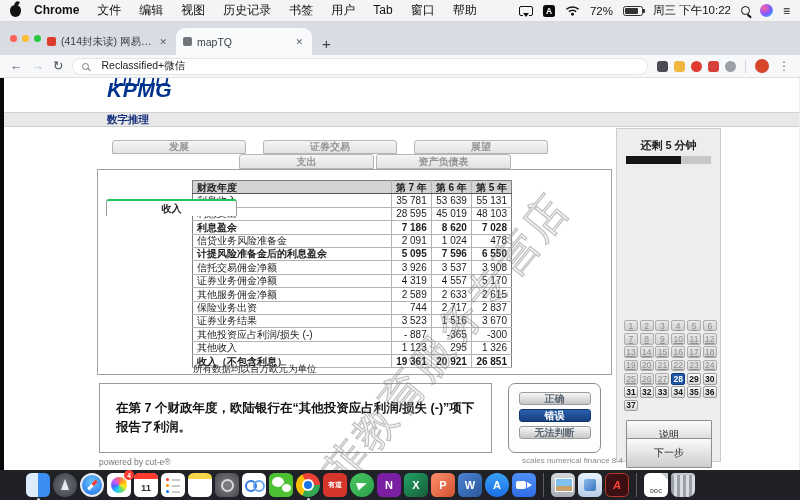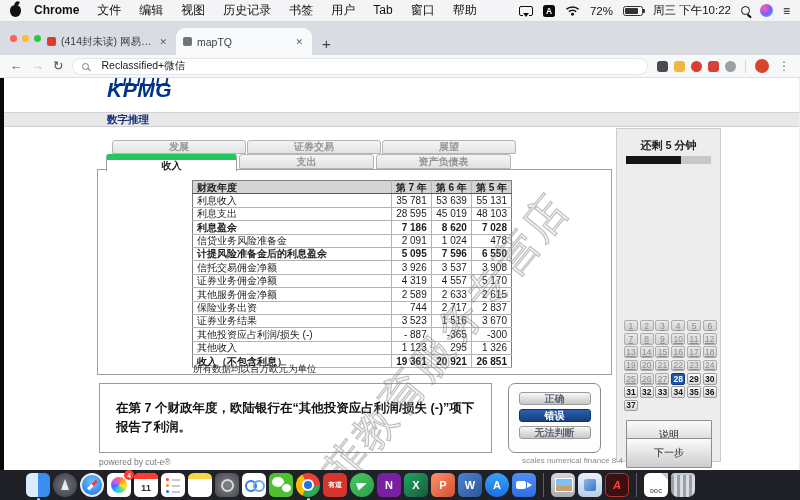--- a/index.html
+++ b/index.html
@@ -69,28 +69,28 @@
   .kpmg-logo { position:absolute; left:103px; top:-4px; width:80px; height:36px; }
   .kpmg-squares { display:flex; gap:3px; margin-left:8px; }
   .ksq { width:11px; height:12px; border:2px solid #00338D; transform:skewX(-10deg); background:transparent; }
   .kpmg-text { font-style:italic; font-weight:800; font-size:21px; color:#00338D; letter-spacing:0.5px; margin-top:-8px; }
   .section-bar { position:absolute; top:34px; left:0; width:800px; height:15px; background:#e8e8e8;
     border-top:1px solid #d2d2d2; border-bottom:1px solid #cfcfcf; display:flex; align-items:center; }
   .section-title { padding-left:103px; font-size:10.5px; font-weight:bold; color:#17307c; }
 
   .content { position:absolute; top:49px; left:0; width:800px; height:343px; }
 
-  .navrow1 { position:absolute; left:108px; top:13px; display:flex; gap:1px; }
+  .navrow1 { position:absolute; left:108px; top:13px; display:flex; gap:17px; }
   .navrow2 { position:absolute; left:102px; top:27px; display:flex; gap:2px; }
   .ptab { width:134px; height:14px; background:linear-gradient(#f5f5f5,#e2e2e2); border:1px solid #b6b6b6;
     border-radius:3px 3px 0 0; display:flex; align-items:center; justify-content:center;
     font-size:10px; font-weight:bold; color:#959595; }
   .navrow2 .ptab { height:15px; width:135px; }
   .navrow2 .ptab.active { height:17px; width:131px; background:#fff; border-color:#9c9c9c; border-bottom:none;
-    border-top:6px solid #22c55e; color:#222; z-index:5; position:relative; }
+    border-top:2px solid #22c55e; color:#222; z-index:5; position:relative;margin-top:45px; }
 
   .panel { position:absolute; left:93px; top:42px; width:515px; height:206px; background:#fff; border:1px solid #a0a0a0; z-index:1; }
 
   .ftable { position:absolute; left:188px; top:53px; width:320px; border-collapse:collapse; z-index:2;
     font-size:10px; color:#1c1c1c; border:1px solid #7e7e7e; }
   .ftable th, .ftable td { padding:0.5px 4px; line-height:1.14; border-bottom:1px solid #b3b3b3; white-space:nowrap; }
   .ftable th { background:#d4d4d4; text-align:left; border-bottom:1px solid #555;margin-left:15px; }
   .ftable th.num, .ftable td.num { text-align:right; border-left:1px solid #b3b3b3; width:32px; }
   .ftable th.num { text-align:center; }
   .ftable tr.bold td { font-weight:bold; border-top:1px solid #4a4a4a; }

